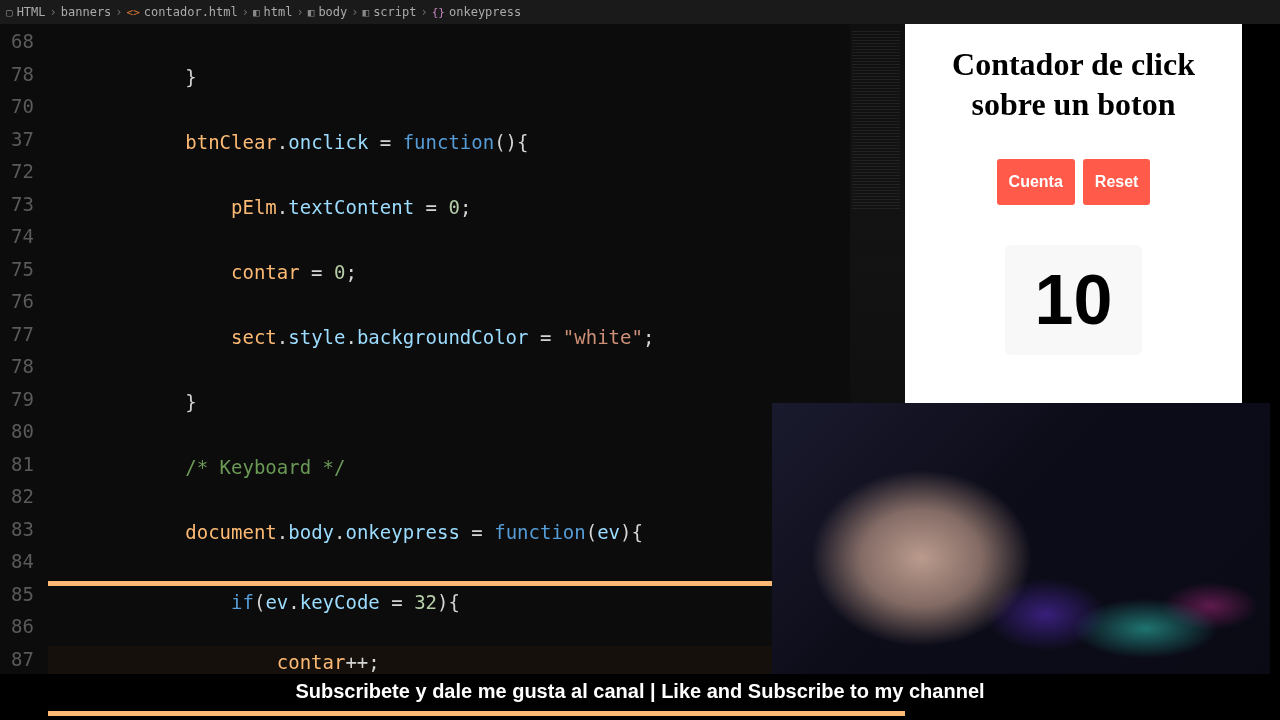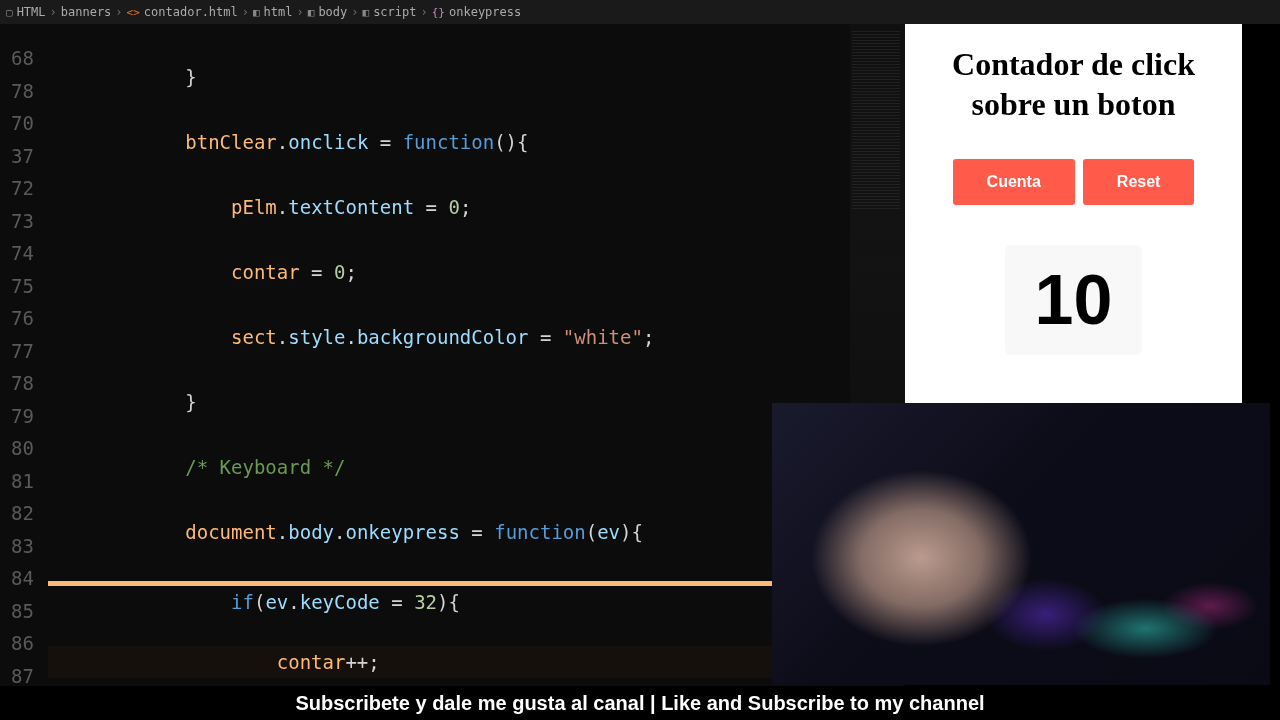--- a/index.html
+++ b/index.html
@@ -35,21 +35,21 @@
   background: #0c0c0c;
   position: relative;
   display: flex;
 }
 .gutter {
   width: 48px;
   background: #0c0c0c;
   color: #5a5a5a;
   text-align: right;
   padding-right: 14px;
-  padding-top: 18px;
+  padding-top: 1px;
   font-size: 19px;
   line-height: 32.5px;
 }
 .gutter div { height: 32.5px; }
 .code {
   flex: 1;
   padding-top: 4px;
   font-size: 19px;
   line-height: 32.5px;
   color: #d4d4d4;
@@ -97,21 +97,21 @@
   font-weight: bold;
   color: #000;
   margin-bottom: 35px;
   line-height: 1.25;
 }
 .preview .btns { display: flex; gap: 8px; justify-content: center; margin-bottom: 40px; }
 .preview .btn {
   background: #ff5a4a;
   color: #fff;
   border: none;
-  padding: 14px 34px;
+  padding: 14px 12px;
   font-size: 16px;
   font-weight: bold;
   font-family: Arial, sans-serif;
   border-radius: 3px;
   cursor: pointer;
 }
 .preview .count {
   display: inline-block;
   background: #f8f8f8;
   padding: 15px 30px;
@@ -135,21 +135,21 @@
   position: absolute;
   inset: 0;
   background:
     radial-gradient(ellipse 200px 160px at 30% 55%, rgba(230,190,170,0.8) 0%, rgba(210,170,150,0.6) 30%, transparent 55%),
     radial-gradient(ellipse 100px 60px at 55% 75%, rgba(100,50,220,0.5) 0%, transparent 60%),
     radial-gradient(ellipse 120px 50px at 75% 80%, rgba(50,220,200,0.5) 0%, transparent 60%),
     radial-gradient(ellipse 80px 40px at 88% 72%, rgba(220,50,160,0.4) 0%, transparent 60%);
 }
 .footer {
   position: absolute;
-  bottom: 0;
+  bottom: 12px;
   left: 0;
   width: 100%;
   height: 34px;
   background: #000;
   color: #fff;
   font-family: Arial, sans-serif;
   font-size: 20px;
   font-weight: bold;
   text-align: center;
   line-height: 34px;

